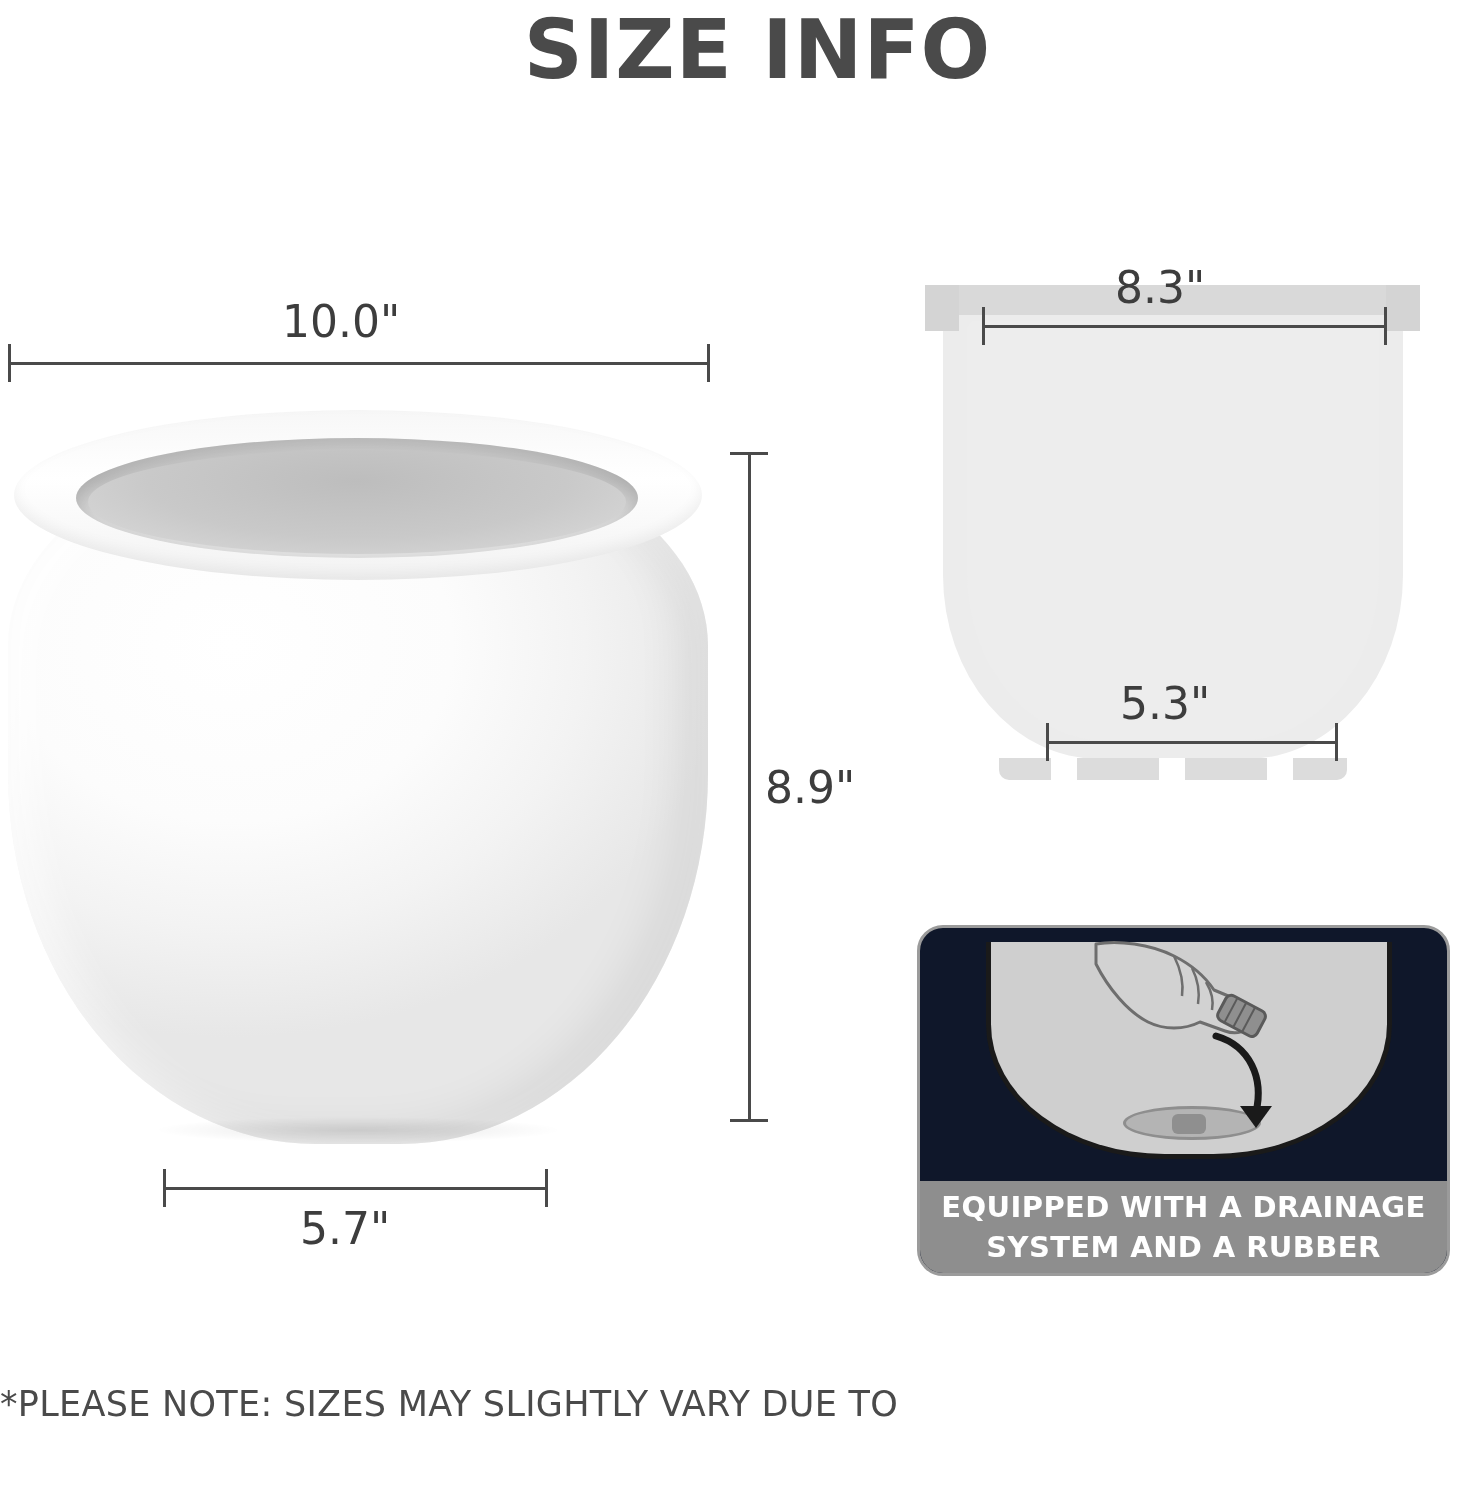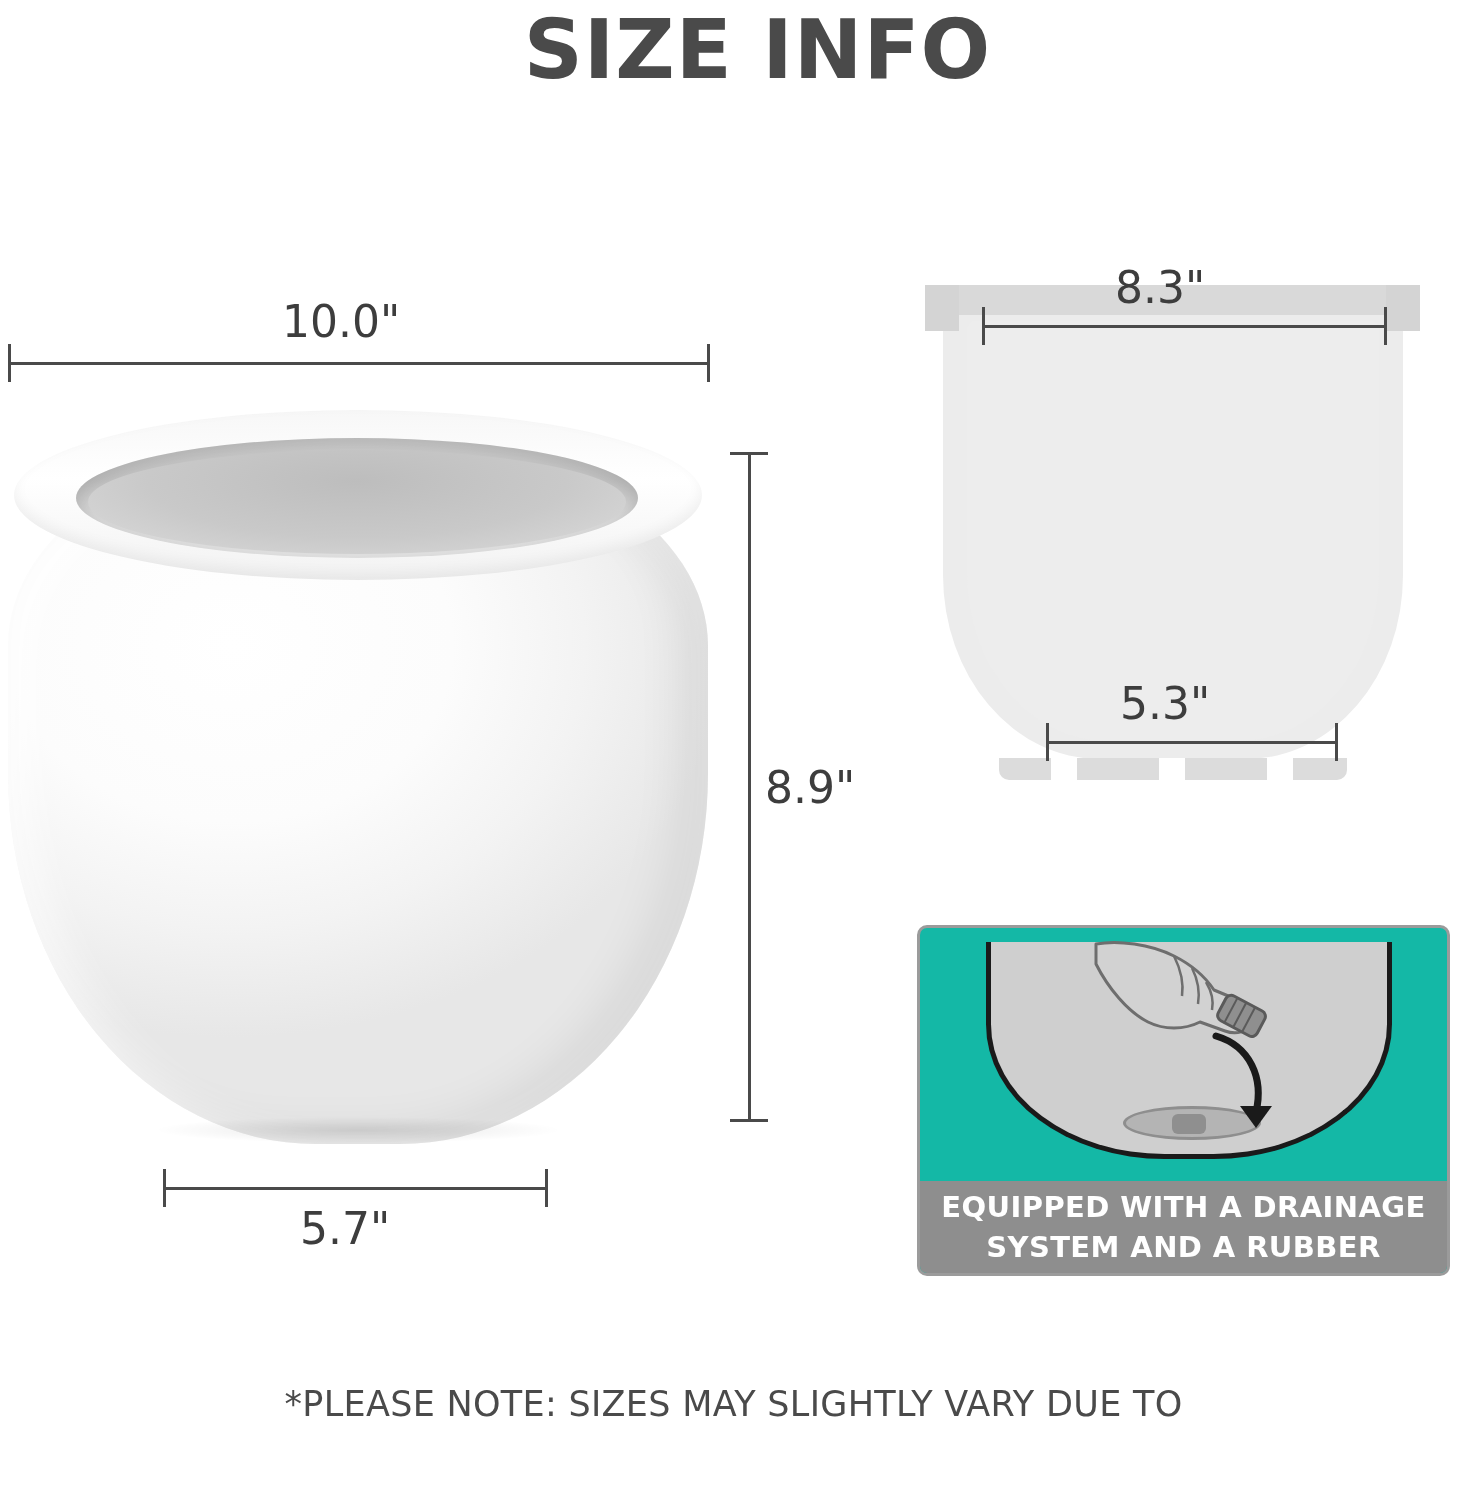--- a/index.html
+++ b/index.html
@@ -177,23 +177,23 @@
     background: #ffffff;
   }
 
   
   .drain-panel {
     position: absolute;
     left: 917px;
     top: 925px;
     width: 527px;
     height: 345px;
-    background: #14b8a6;
+    background: #0f172a;
     border: 3px solid #9b9b9b;
-    border-radius: 10px;
+    border-radius: 26px;
     overflow: hidden;
   }
   .drain-pot {
     position: absolute;
     left: 66px;
     top: 14px;
     width: 396px;
     height: 212px;
     background: #cfcfcf;
     border: 5px solid #1a1a1a;
@@ -245,21 +245,20 @@
     padding-top: 6px;
     box-sizing: border-box;
   }
 
   
   .footer-note {
     position: absolute;
     left: 0;
     top: 1378px;
     width: 1467px;
-    text-align: center;
     font-size: 35px;
     line-height: 52px;
     color: #4a4a4a;
     font-family: "DejaVu Sans", sans-serif;
     letter-spacing: 0.3px;
   }
 </style>
 </head>
 <body>
 

